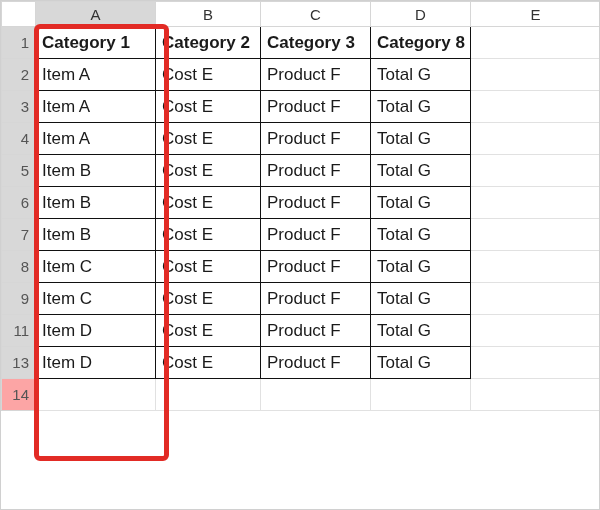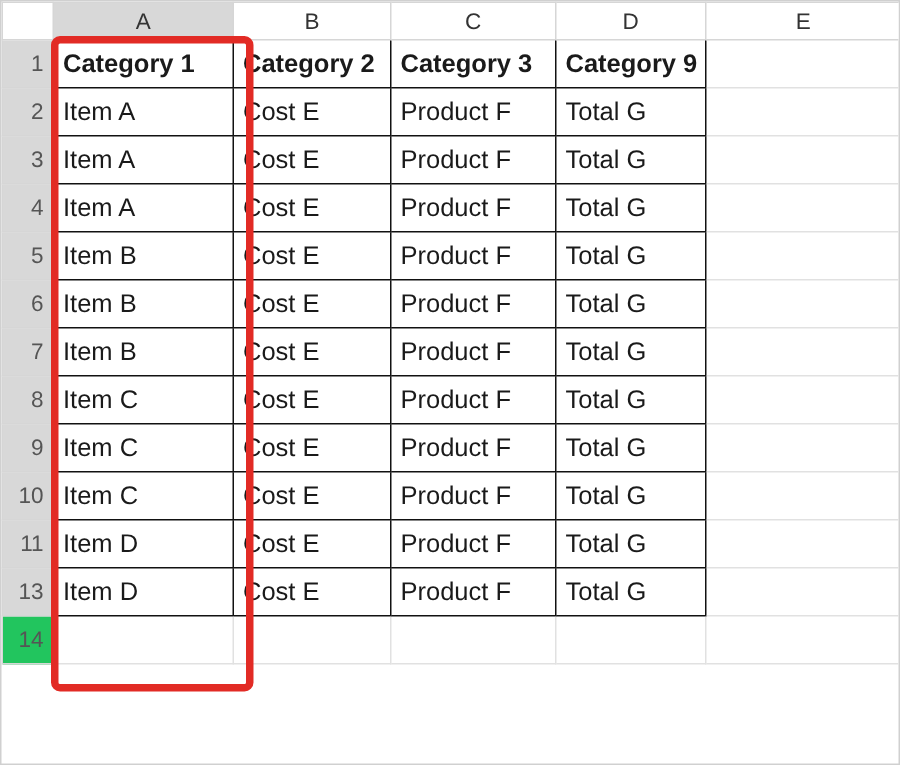--- a/index.html
+++ b/index.html
@@ -3,21 +3,21 @@
 <meta charset="utf-8">
 <style>
   html,body{margin:0;padding:0;font-family:"Segoe UI",Arial,sans-serif;font-size:17px;color:#1a1a1a;background:#fff;}
   .sheet{position:relative;width:600px;height:510px;overflow:hidden;border:1px solid #d0d0d0;box-sizing:border-box;}
   table{border-collapse:collapse;table-layout:fixed;width:100%;}
   th,td{padding:0;margin:0;vertical-align:middle;box-sizing:border-box;}
   
   tr.colhdr th{background:#fff;border:1px solid #d6d6d6;height:25px;font-weight:400;color:#333;font-size:15px;text-align:center;}
   tr.colhdr th.sel{background:#d8d8d8;}
   
-  td.rowhdr{width:34px;border:1px solid #d6d6d6;background:#22c55e;text-align:right;padding-right:6px;color:#555;font-size:15px;}
+  td.rowhdr{width:34px;border:1px solid #d6d6d6;background:#fca5a5;text-align:right;padding-right:6px;color:#555;font-size:15px;}
   td.rowhdr.sel{background:#d8d8d8;}
   
   td.cell{border:1px solid #e1e1e1;height:32px;padding-left:6px;}
   
   td.cell.bord{border:1.5px solid #111;}
   td.cell.hdr{font-weight:700;}
   
   .hl{position:absolute;border:5px solid #e22b25;border-radius:6px;pointer-events:none;}
 </style>
 </head>
@@ -41,21 +41,21 @@
       <th>C</th>
       <th>D</th>
       <th>E</th>
     </tr>
 
     <tr>
       <td class="rowhdr sel">1</td>
       <td class="cell bord hdr">Category 1</td>
       <td class="cell bord hdr">Category 2</td>
       <td class="cell bord hdr">Category 3</td>
-      <td class="cell bord hdr">Category 9</td>
+      <td class="cell bord hdr">Category 8</td>
       <td class="cell"></td>
     </tr>
 
     <tr>
       <td class="rowhdr sel">2</td>
       <td class="cell bord">Item A</td>
       <td class="cell bord">Cost E</td>
       <td class="cell bord">Product F</td>
       <td class="cell bord">Total G</td>
       <td class="cell"></td>
@@ -110,28 +110,20 @@
     </tr>
     <tr>
       <td class="rowhdr sel">9</td>
       <td class="cell bord">Item C</td>
       <td class="cell bord">Cost E</td>
       <td class="cell bord">Product F</td>
       <td class="cell bord">Total G</td>
       <td class="cell"></td>
     </tr>
     <tr>
-      <td class="rowhdr sel">10</td>
-      <td class="cell bord">Item C</td>
-      <td class="cell bord">Cost E</td>
-      <td class="cell bord">Product F</td>
-      <td class="cell bord">Total G</td>
-      <td class="cell"></td>
-    </tr>
-    <tr>
       <td class="rowhdr sel">11</td>
       <td class="cell bord">Item D</td>
       <td class="cell bord">Cost E</td>
       <td class="cell bord">Product F</td>
       <td class="cell bord">Total G</td>
       <td class="cell"></td>
     </tr>
     <tr>
       <td class="rowhdr sel">13</td>
       <td class="cell bord">Item D</td>

